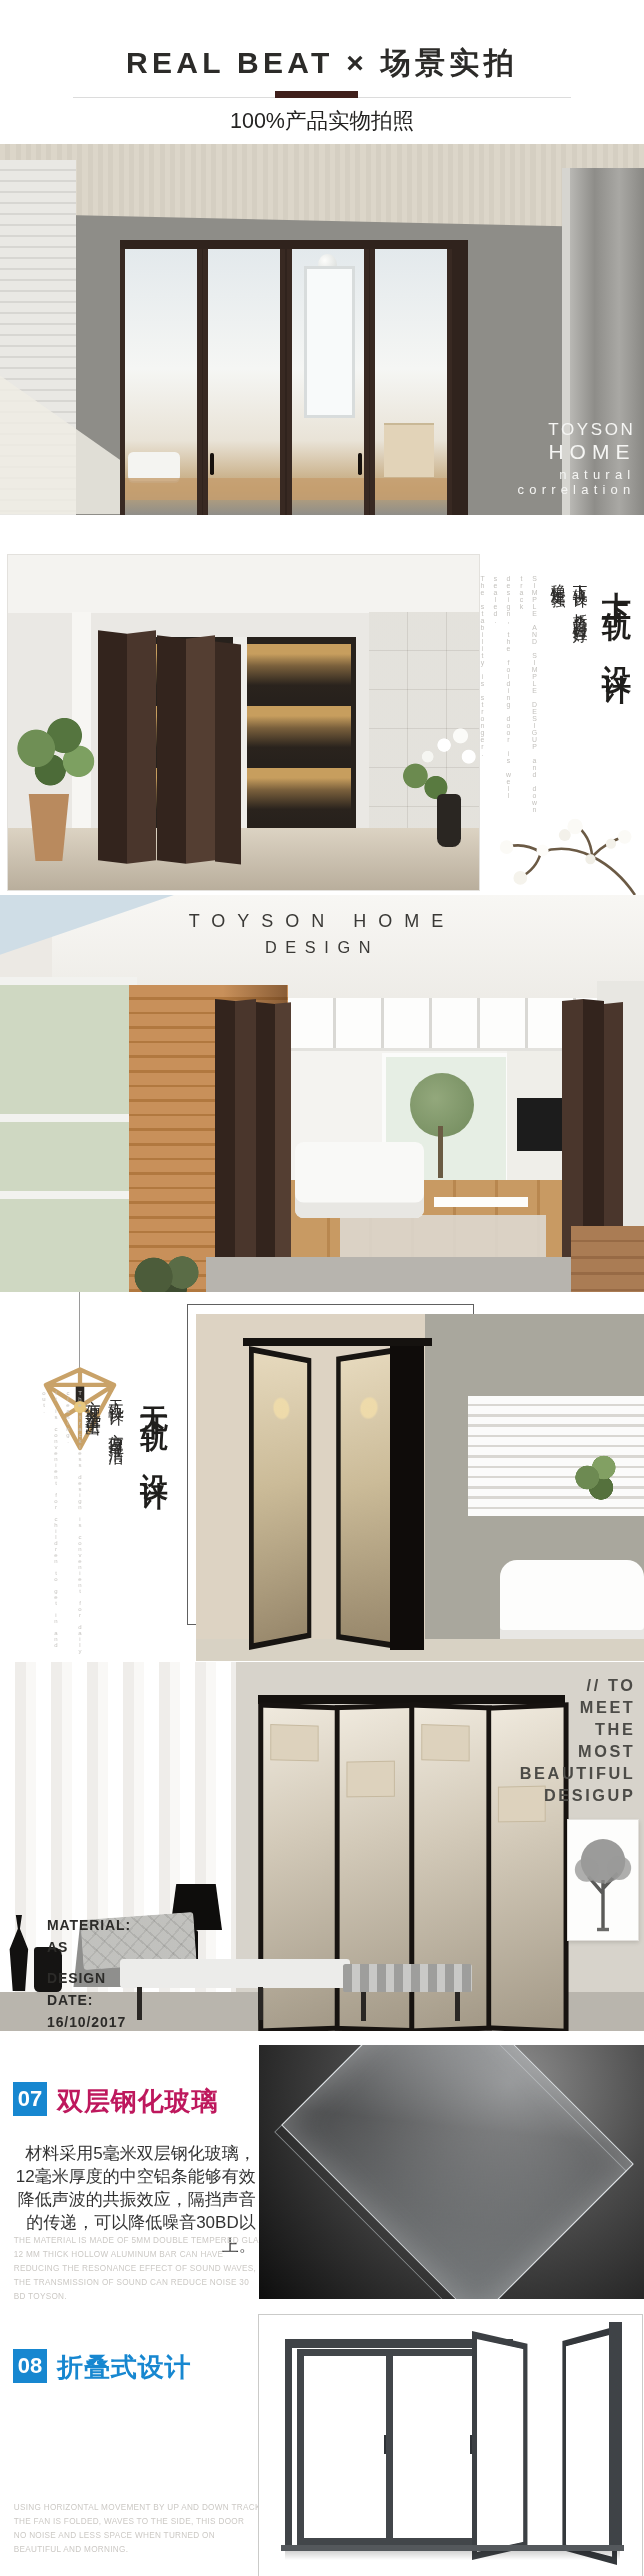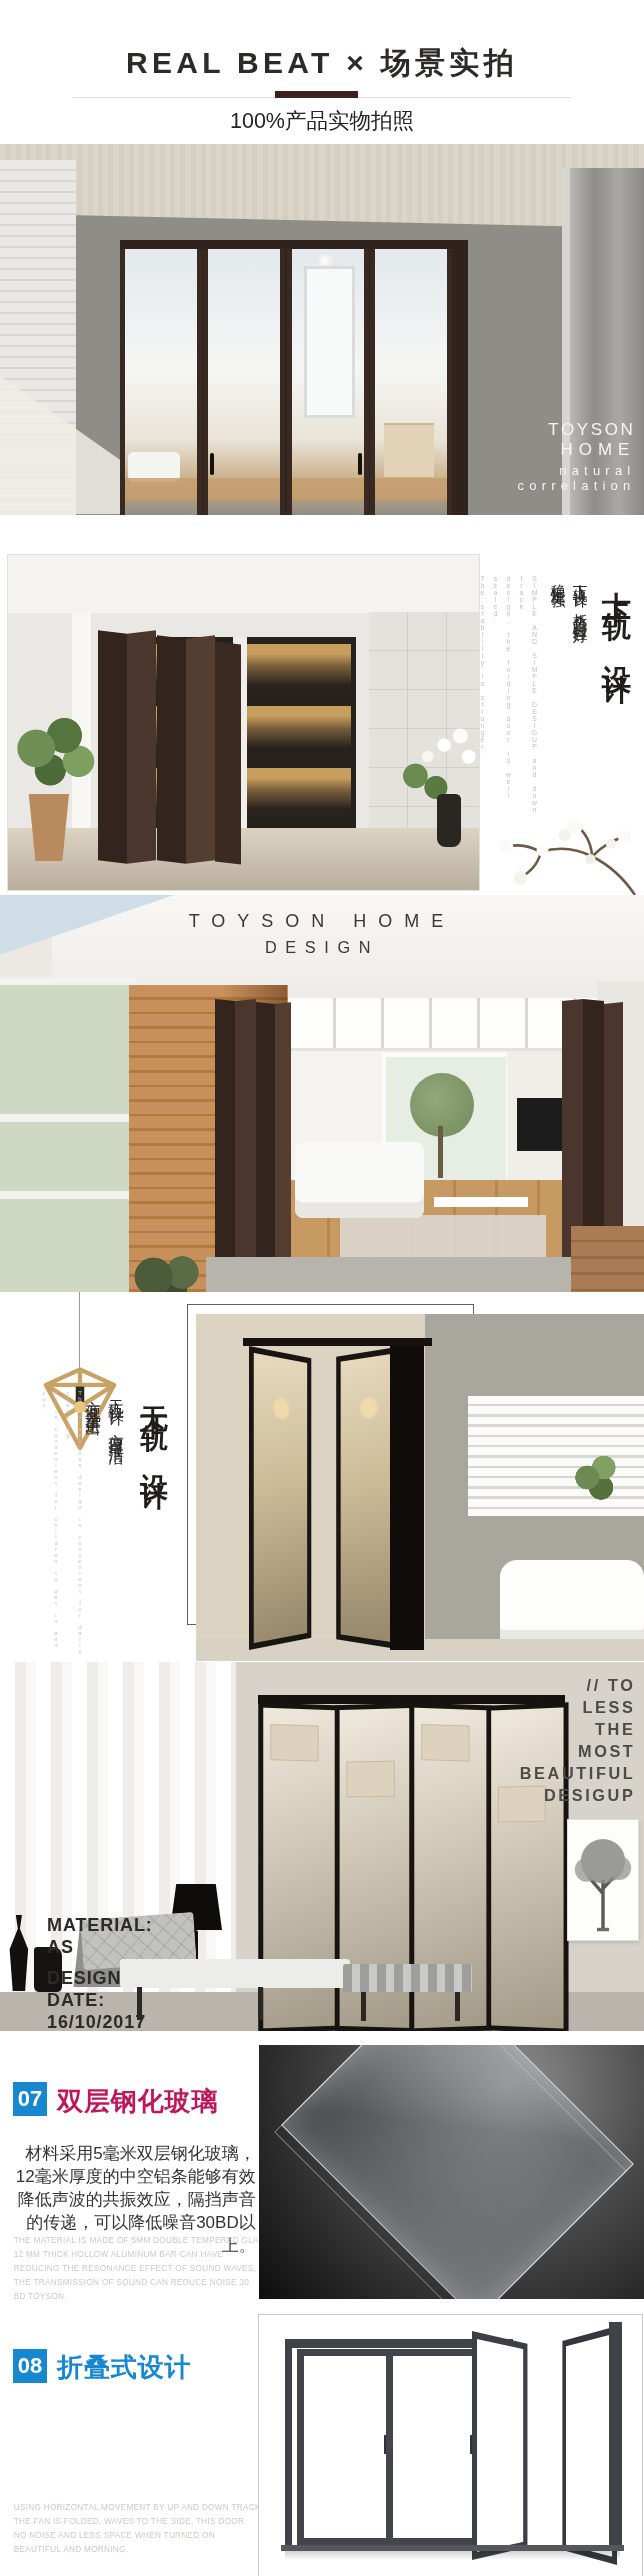--- a/index.html
+++ b/index.html
@@ -32,21 +32,21 @@
           border:3.4px solid #d8dcdc;}
   .p1-cab{position:absolute;left:8.6px;bottom:38px;width:50px;height:52px;background:#e2d3b8;
           border-top:2.6px solid #c9b896;}
   .p1-lampg{position:absolute;left:26px;top:5.2px;width:19px;height:22px;border-radius:50%;
             background:radial-gradient(circle at 35% 30%,#fdfdfb,#cfd4d2);}
   .p1-handle{position:absolute;width:4.3px;height:22px;background:#17110d;border-radius:1.7px;}
   .p1-win{top:24px;left:562px;width:82px;height:347px;border-left:8.6px solid #d6d5d0;
           background:linear-gradient(90deg,#b9b8b4,#8e8d89 30%,#a9a8a4 60%,#7f7e7a);}
   .p1-brand{top:276px;right:8.6px;text-align:right;color:#f5f5f3;}
   .p1-b1{font-size:17px;letter-spacing:2.6px;}
-  .p1-b2{font-size:17px;letter-spacing:6px;}
+  .p1-b2{font-size:21px;letter-spacing:6px;}
   .p1-t{font-size:13px;letter-spacing:5.2px;margin-top:3.4px;}
   
   .s2{top:515px;left:0;width:644px;height:380px;background:#fff;}
   .s2-photo{top:39px;left:6.9px;width:471px;height:335px;background:#eae8e4;overflow:hidden;
             border:0.9px solid #e3e1dd;}
   .s2-ceil{top:0;left:0;right:0;height:58px;background:#f4f3f0;}
   .s2-pillar{top:57px;left:64px;width:19px;height:219px;background:#f7f6f3;}
   .s2-shelf{top:82px;left:120px;width:228px;height:193px;background:#27211c;}
   .s2-row{position:absolute;left:5.2px;right:5.2px;height:55px;
           background:linear-gradient(180deg,#c79e5e 0 18%,#7a603c 40%,#2a231d 75%,#27211c 100%);}
@@ -158,21 +158,21 @@
   .s5-quilt{top:254px;left:82px;width:113px;height:50px;background:
      repeating-linear-gradient(45deg,#dededc 0 10.3px,#cbcbc9 10.3px 12px),
      repeating-linear-gradient(-45deg,#dededc 0 10.3px,#cfcfcd 10.3px 12px);background-blend-mode:multiply;
      transform:rotate(-4deg);border-radius:3.4px;}
   .s5-seat{top:297px;left:120px;width:230px;height:29px;background:#ececea;border-radius:3.4px;}
   .s5-leg{position:absolute;width:5.2px;height:33px;background:#2a2724;}
   .s5-bench{top:302px;left:343px;width:129px;height:27.5px;border-radius:2.6px;background:
      repeating-linear-gradient(90deg,#9e9e9c 0 8.6px,#c9c9c7 8.6px 17px);}
   .s5-slogan{top:12px;right:8.6px;text-align:right;font-size:16.3px;letter-spacing:2.6px;
      color:#4c4b47;line-height:22px;font-weight:600;}
-  .s5-mat{top:252px;left:47px;font-size:18px;color:#2c2b29;line-height:22px;letter-spacing:0.9px;font-weight:600;}
+  .s5-mat{top:252px;left:47px;font-size:14px;color:#2c2b29;line-height:22px;letter-spacing:0.9px;font-weight:600;}
   
   .feat-badge{width:34px;height:34px;color:#fff;font-size:22px;font-weight:700;
      display:flex;align-items:center;justify-content:center;}
   .feat-title{font-size:26px;font-weight:700;letter-spacing:0.9px;}
   .feat-body{width:242px;font-size:17px;line-height:23px;color:#333;}
   .feat-en{font-size:8.2px;line-height:14px;color:#ccc9c5;letter-spacing:0.3px;}
   .s6{top:2052px;left:0;width:536px;height:258px;background:#fff;}
   .s6-photo{top:-6.9px;left:259px;width:385px;height:254px;overflow:hidden;background:
      radial-gradient(circle at 65% 15%,#8f8f8f 0%,#4a4a4a 45%,#0d0d0d 100%);}
   .glass-pane{position:absolute;left:60px;top:-39px;width:275px;height:275px;
@@ -397,21 +397,21 @@
     <div class="abs s5-back"></div>
     <div class="abs s5-quilt"></div>
     <div class="abs s5-seat"></div>
     <div class="s5-leg abs" style="left:137px;top:325px;"></div>
     <div class="s5-leg abs" style="left:258px;top:325px;"></div>
     <div class="s5-leg abs" style="left:361px;top:326px;"></div>
     <div class="s5-leg abs" style="left:455px;top:326px;"></div>
     <div class="abs s5-bench"></div>
     <div class="abs s5-slogan">
       <div>// TO</div>
-      <div>LESS</div>
+      <div>MEET</div>
       <div>THE</div>
       <div>MOST</div>
       <div>BEAUTIFUL</div>
       <div>DESIGUP</div>
     </div>
     <div class="abs s5-mat">
       <div>MATERIAL:</div>
       <div>AS</div>
       <div style="height:8.6px;"></div>
       <div>DESIGN</div>

